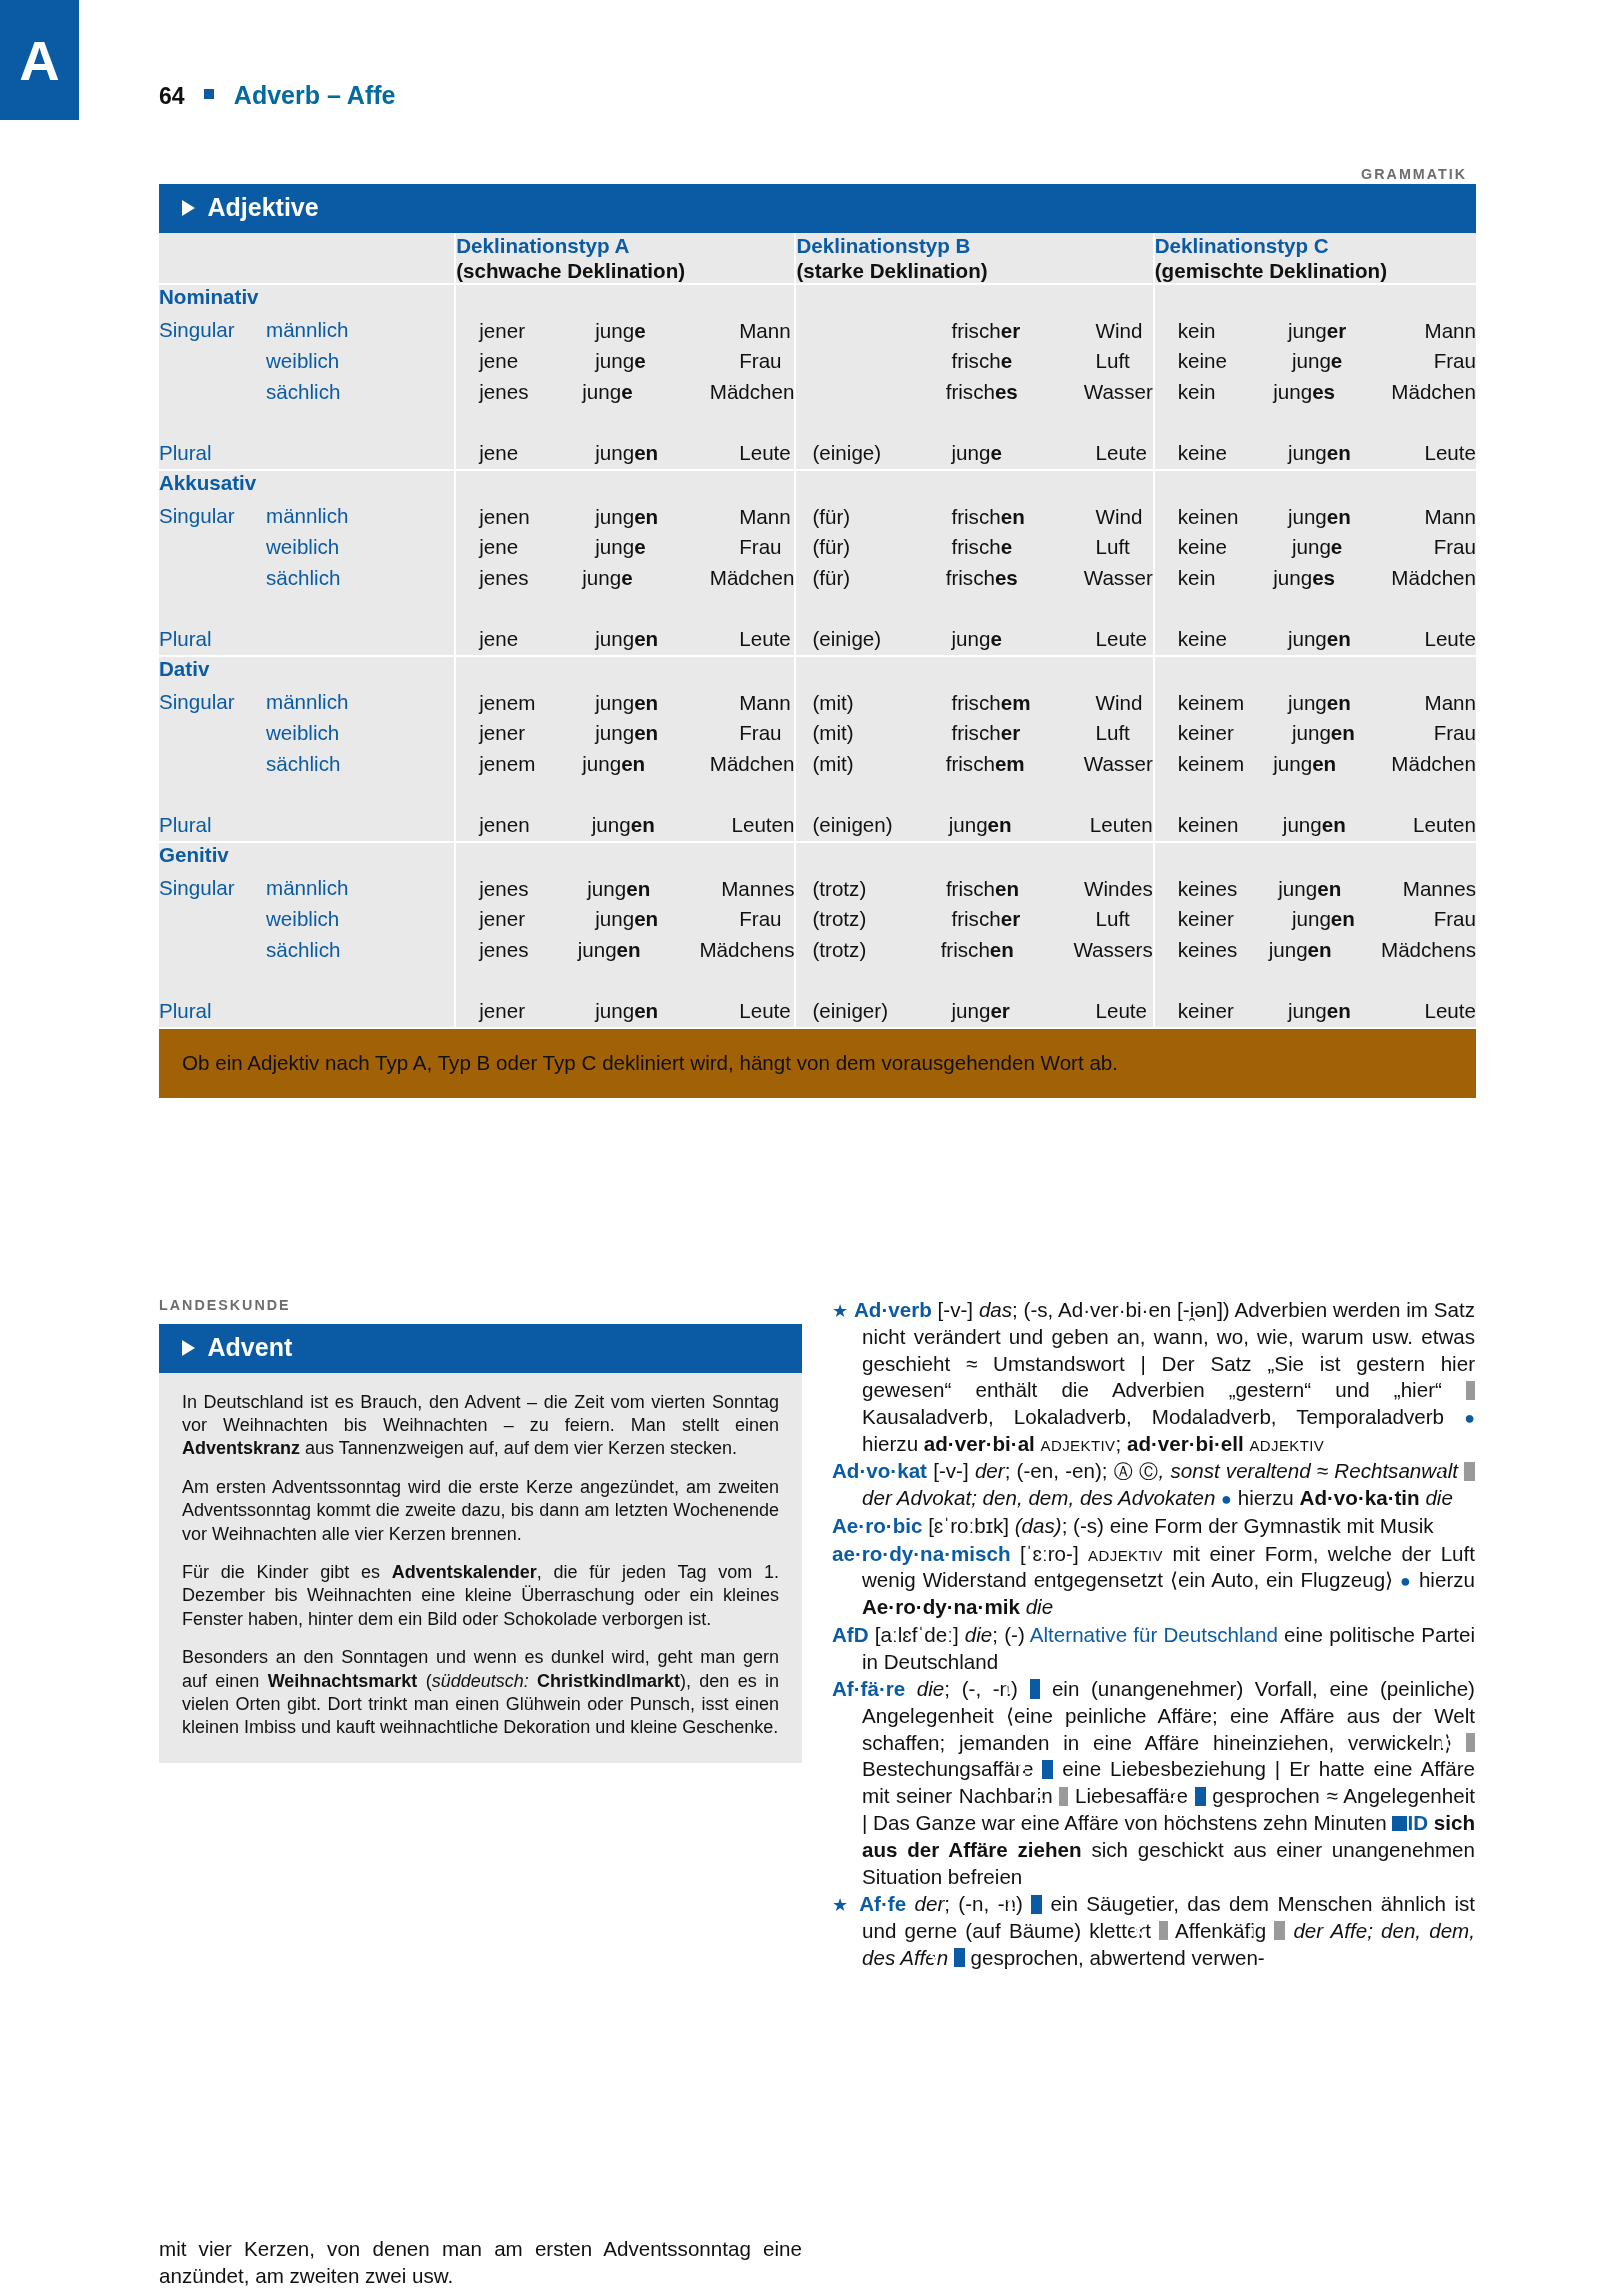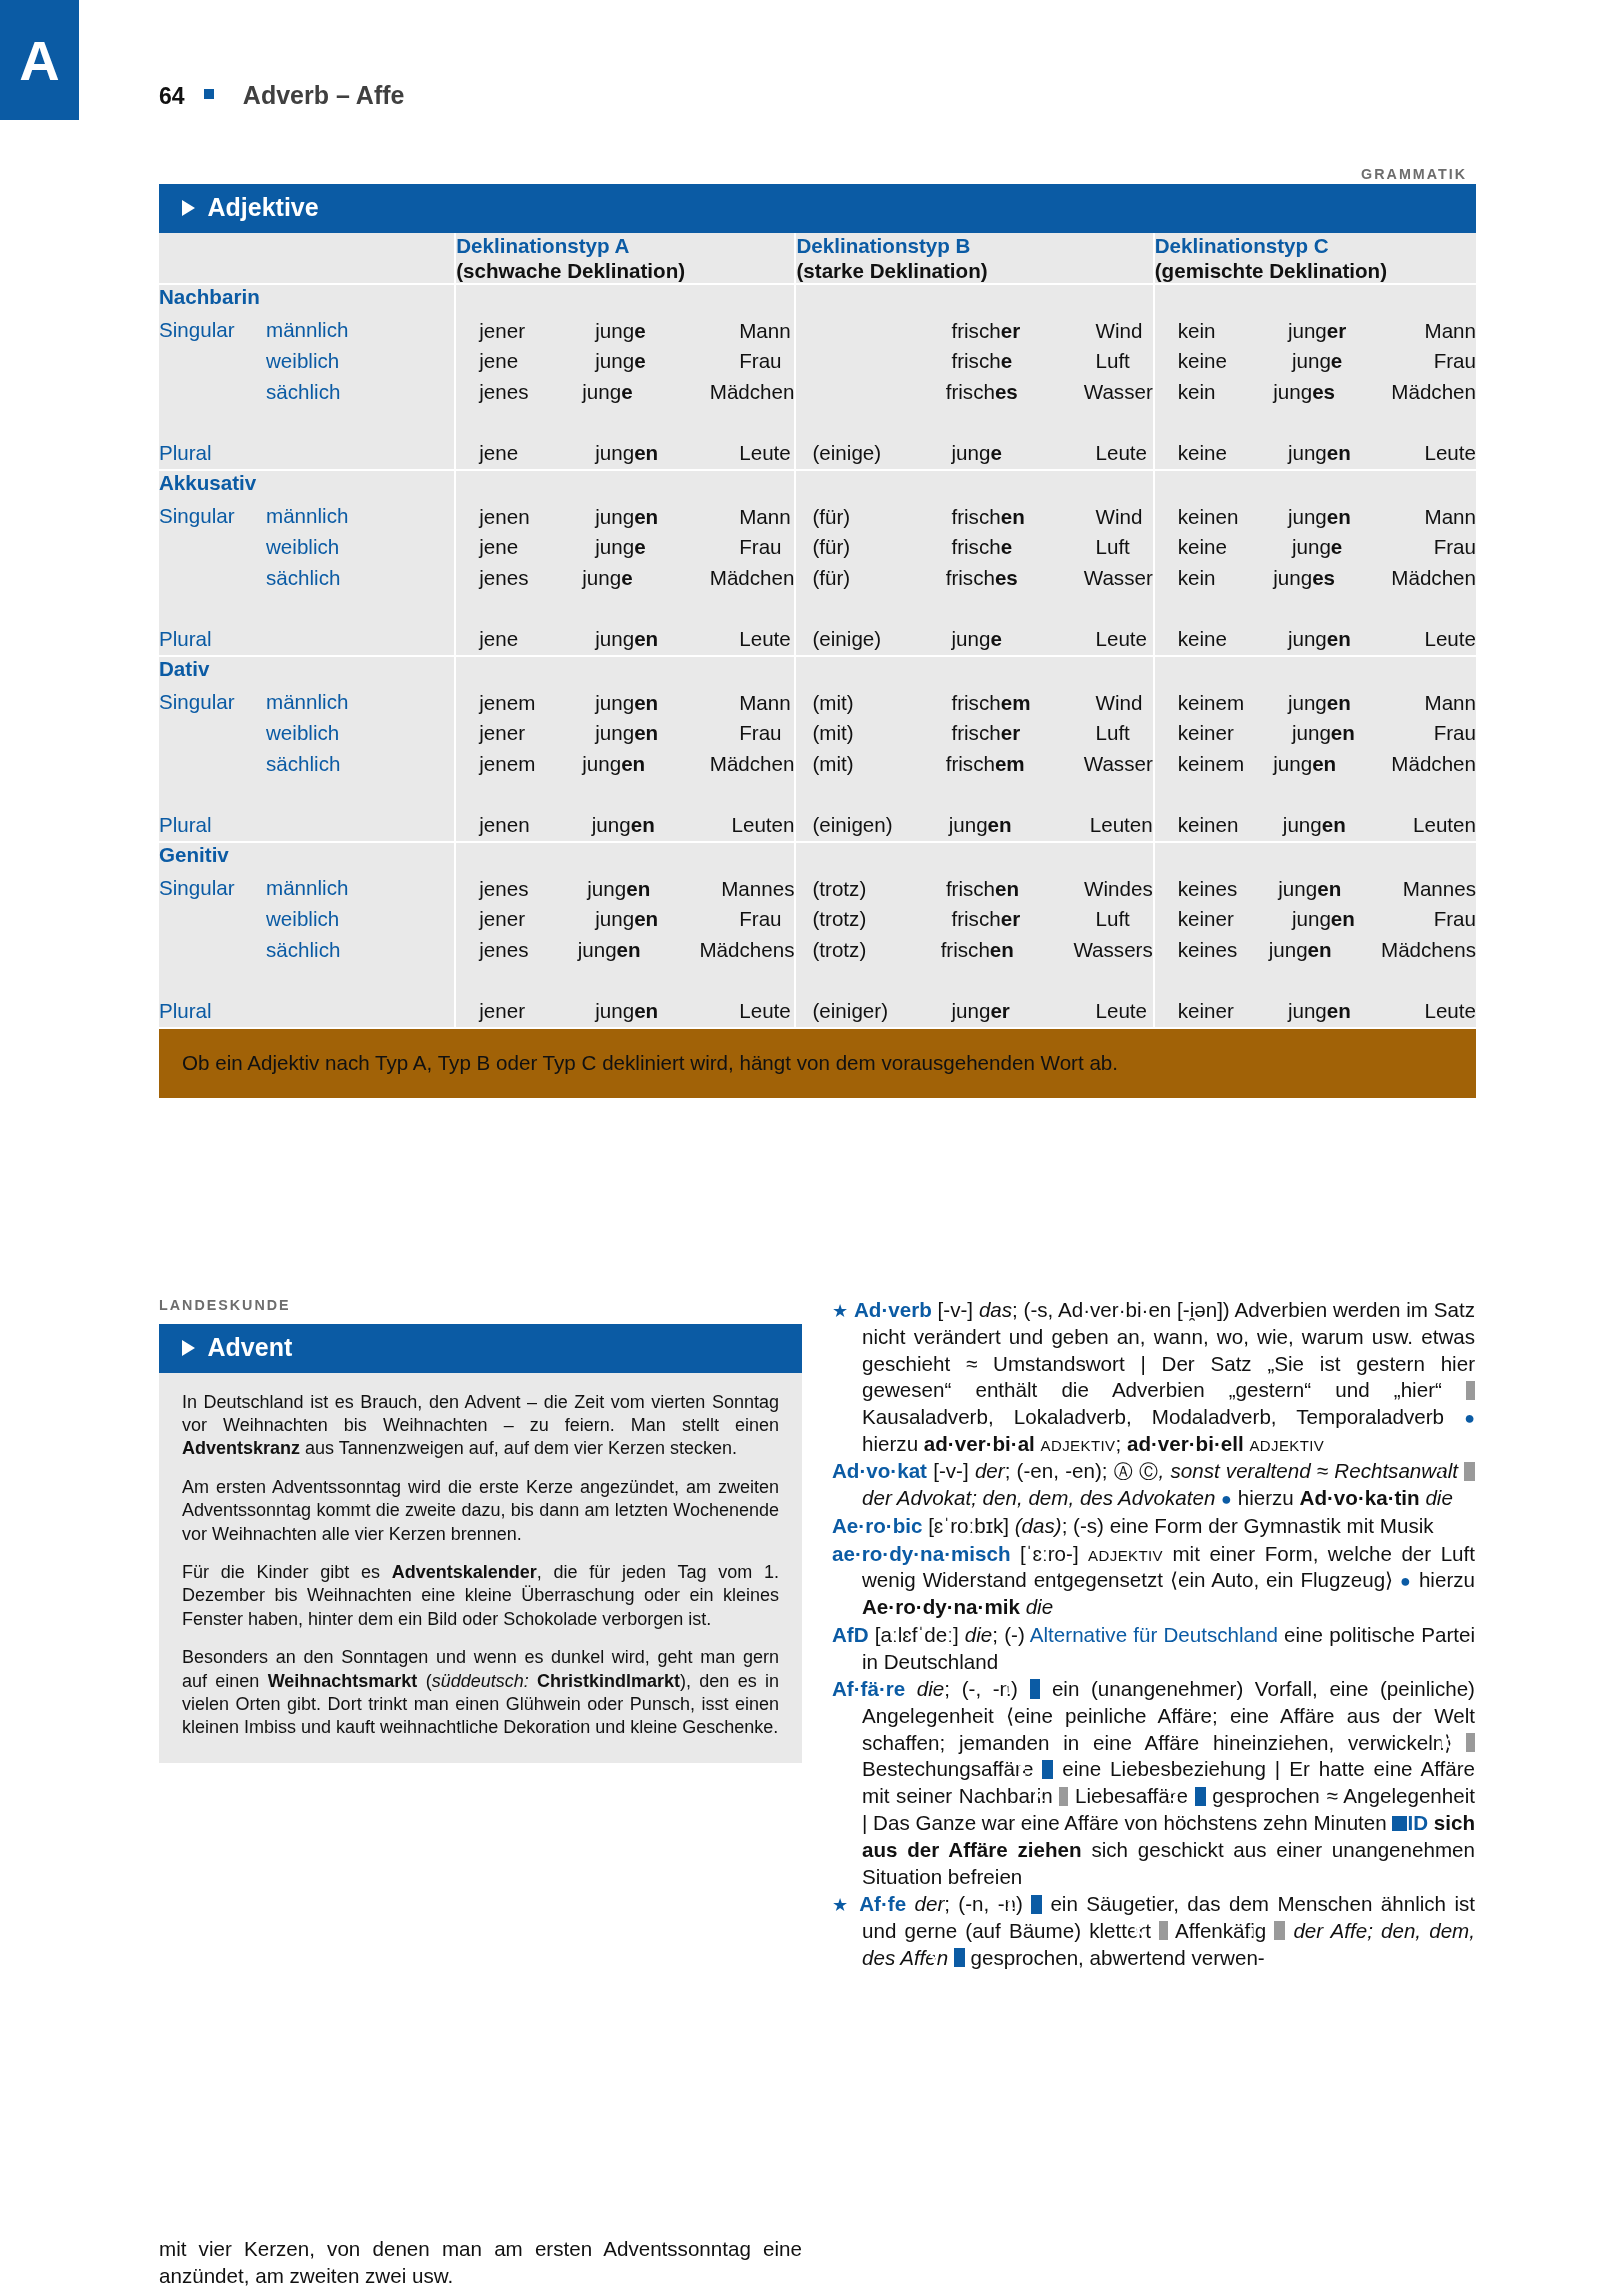--- a/index.html
+++ b/index.html
@@ -28,21 +28,21 @@
   .runhead{
     position:absolute; left:159px; top:81px;
     display:flex; align-items:baseline; gap:19.7px;
     font-size:24px;
   }
   .runhead .pageno{font-weight:700; color:#111; font-size:23px;}
   .runhead .sq{
     display:inline-block;width:9.9px;height:9.9px;background:#0b5ba4;
     position:relative; top:-5.4px;
   }
-  .runhead .range{color:#404040; font-weight:700; font-size:25px;margin-left:9px;}
+  .runhead .range{color:#0369a1; font-weight:700; font-size:25px;}
 
   
   .kicker{
     position:absolute; right:152px; top:166px;
     font-size:14.3px; letter-spacing:2px; color:#6d6d6d; font-weight:600;
   }
   .gram-box{
     position:absolute; left:159px; top:184px; width:1317px;
   }
   .blue-bar{
@@ -194,21 +194,21 @@
           <td class="typehead vsep">
             <div class="t1">Deklinationstyp C</div>
             <div class="t2">(gemischte Deklination)</div>
           </td>
         </tr>
 
         </tbody>
           <tbody id="case-rows">
             <tr>
               <td class="casecell hsep">
-                <div class="caption">Nachbarin</div>
+                <div class="caption">Nominativ</div>
                 <div class="rowline">
                   <span class="num">Singular</span>
                   <span class="gen">männlich</span>
                 </div>
                 <div class="rowline">
                   <span class="num"></span>
                   <span class="gen">weiblich</span>
                 </div>
                 <div class="rowline">
                   <span class="num"></span>

